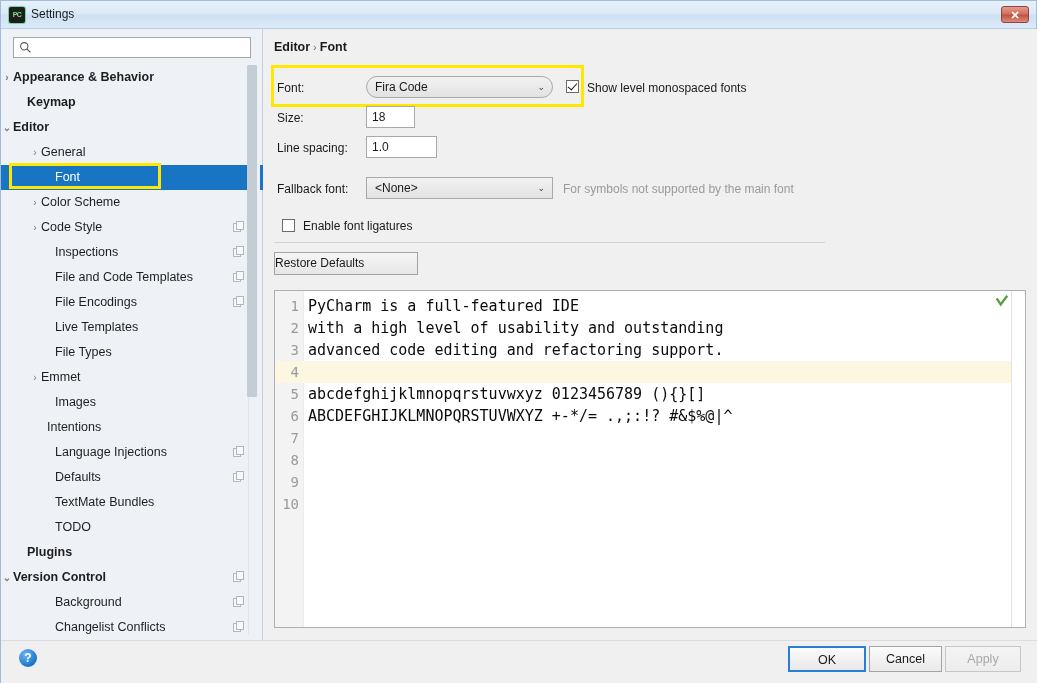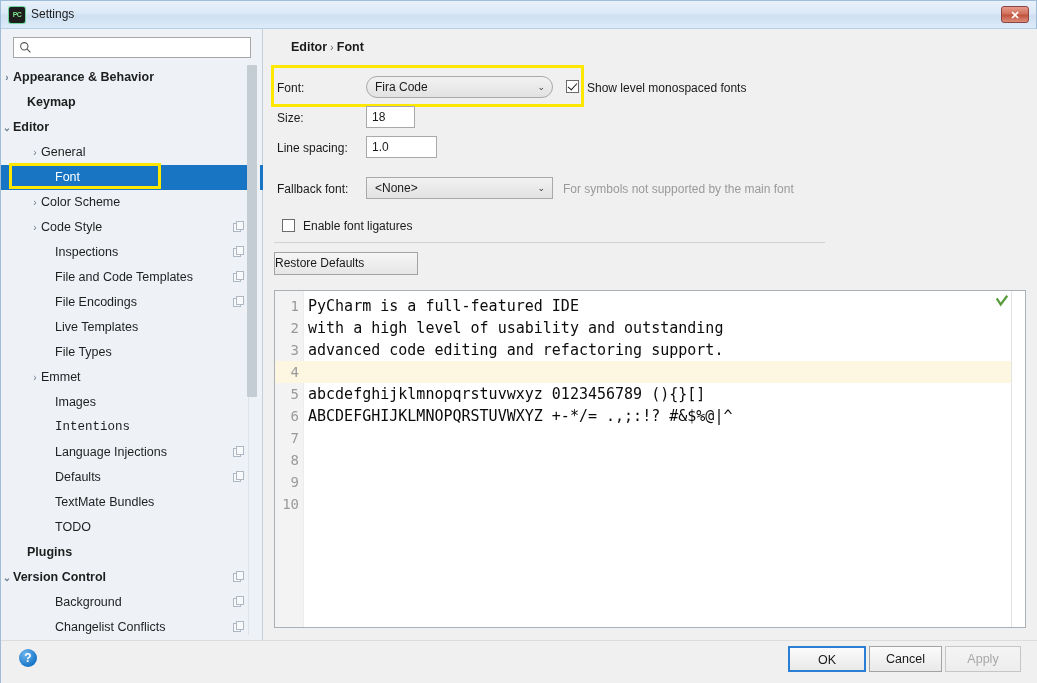--- a/index.html
+++ b/index.html
@@ -142,21 +142,21 @@
     background: #c4ccd4;
     border-radius: 1px;
   }
   
   .main {
     position: absolute; left: 262px; top: 0;
     width: 775px; height: 611px;
     background: #f0f0f0;
   }
   .breadcrumb {
-    position: absolute; left: 28px; top: 11px;
+    position: absolute; left: 11px; top: 11px;
     font-size: 12.5px; font-weight: bold;
     color: #1a1a1a;
   }
   .bc-sep {
     color: #6a6a6a; font-weight: normal;
     padding: 0 3px;
     font-size: 11px;
   }
   .row-label {
     position: absolute;
@@ -401,21 +401,21 @@
             <span class="tree-label" style="left: 54px;">File Types</span>
           </div>
           <div class="tree-item">
             <span class="arrow" style="left: 28px;">›</span>
             <span class="tree-label" style="left: 40px;">Emmet</span>
           </div>
           <div class="tree-item">
             <span class="tree-label" style="left: 54px;">Images</span>
           </div>
           <div class="tree-item">
-            <span class="tree-label" style="left: 54px; font-family: Liberation Mono, monospace;">Intentions</span>
+            <span class="tree-label" style="left: 46px;">Intentions</span>
           </div>
           <div class="tree-item">
             <span class="tree-label" style="left: 54px;">Language Injections</span>
             <svg class="copy-icon" viewBox="0 0 12 12">
               <rect x="0.5" y="2.5" width="7" height="8" fill="#fff" stroke="#7a8a99"></rect>
               <rect x="3.5" y="0.5" width="7" height="8" fill="#fff" stroke="#7a8a99"></rect>
             </svg>
           </div>
           <div class="tree-item">
             <span class="tree-label" style="left: 54px;">Defaults</span>

